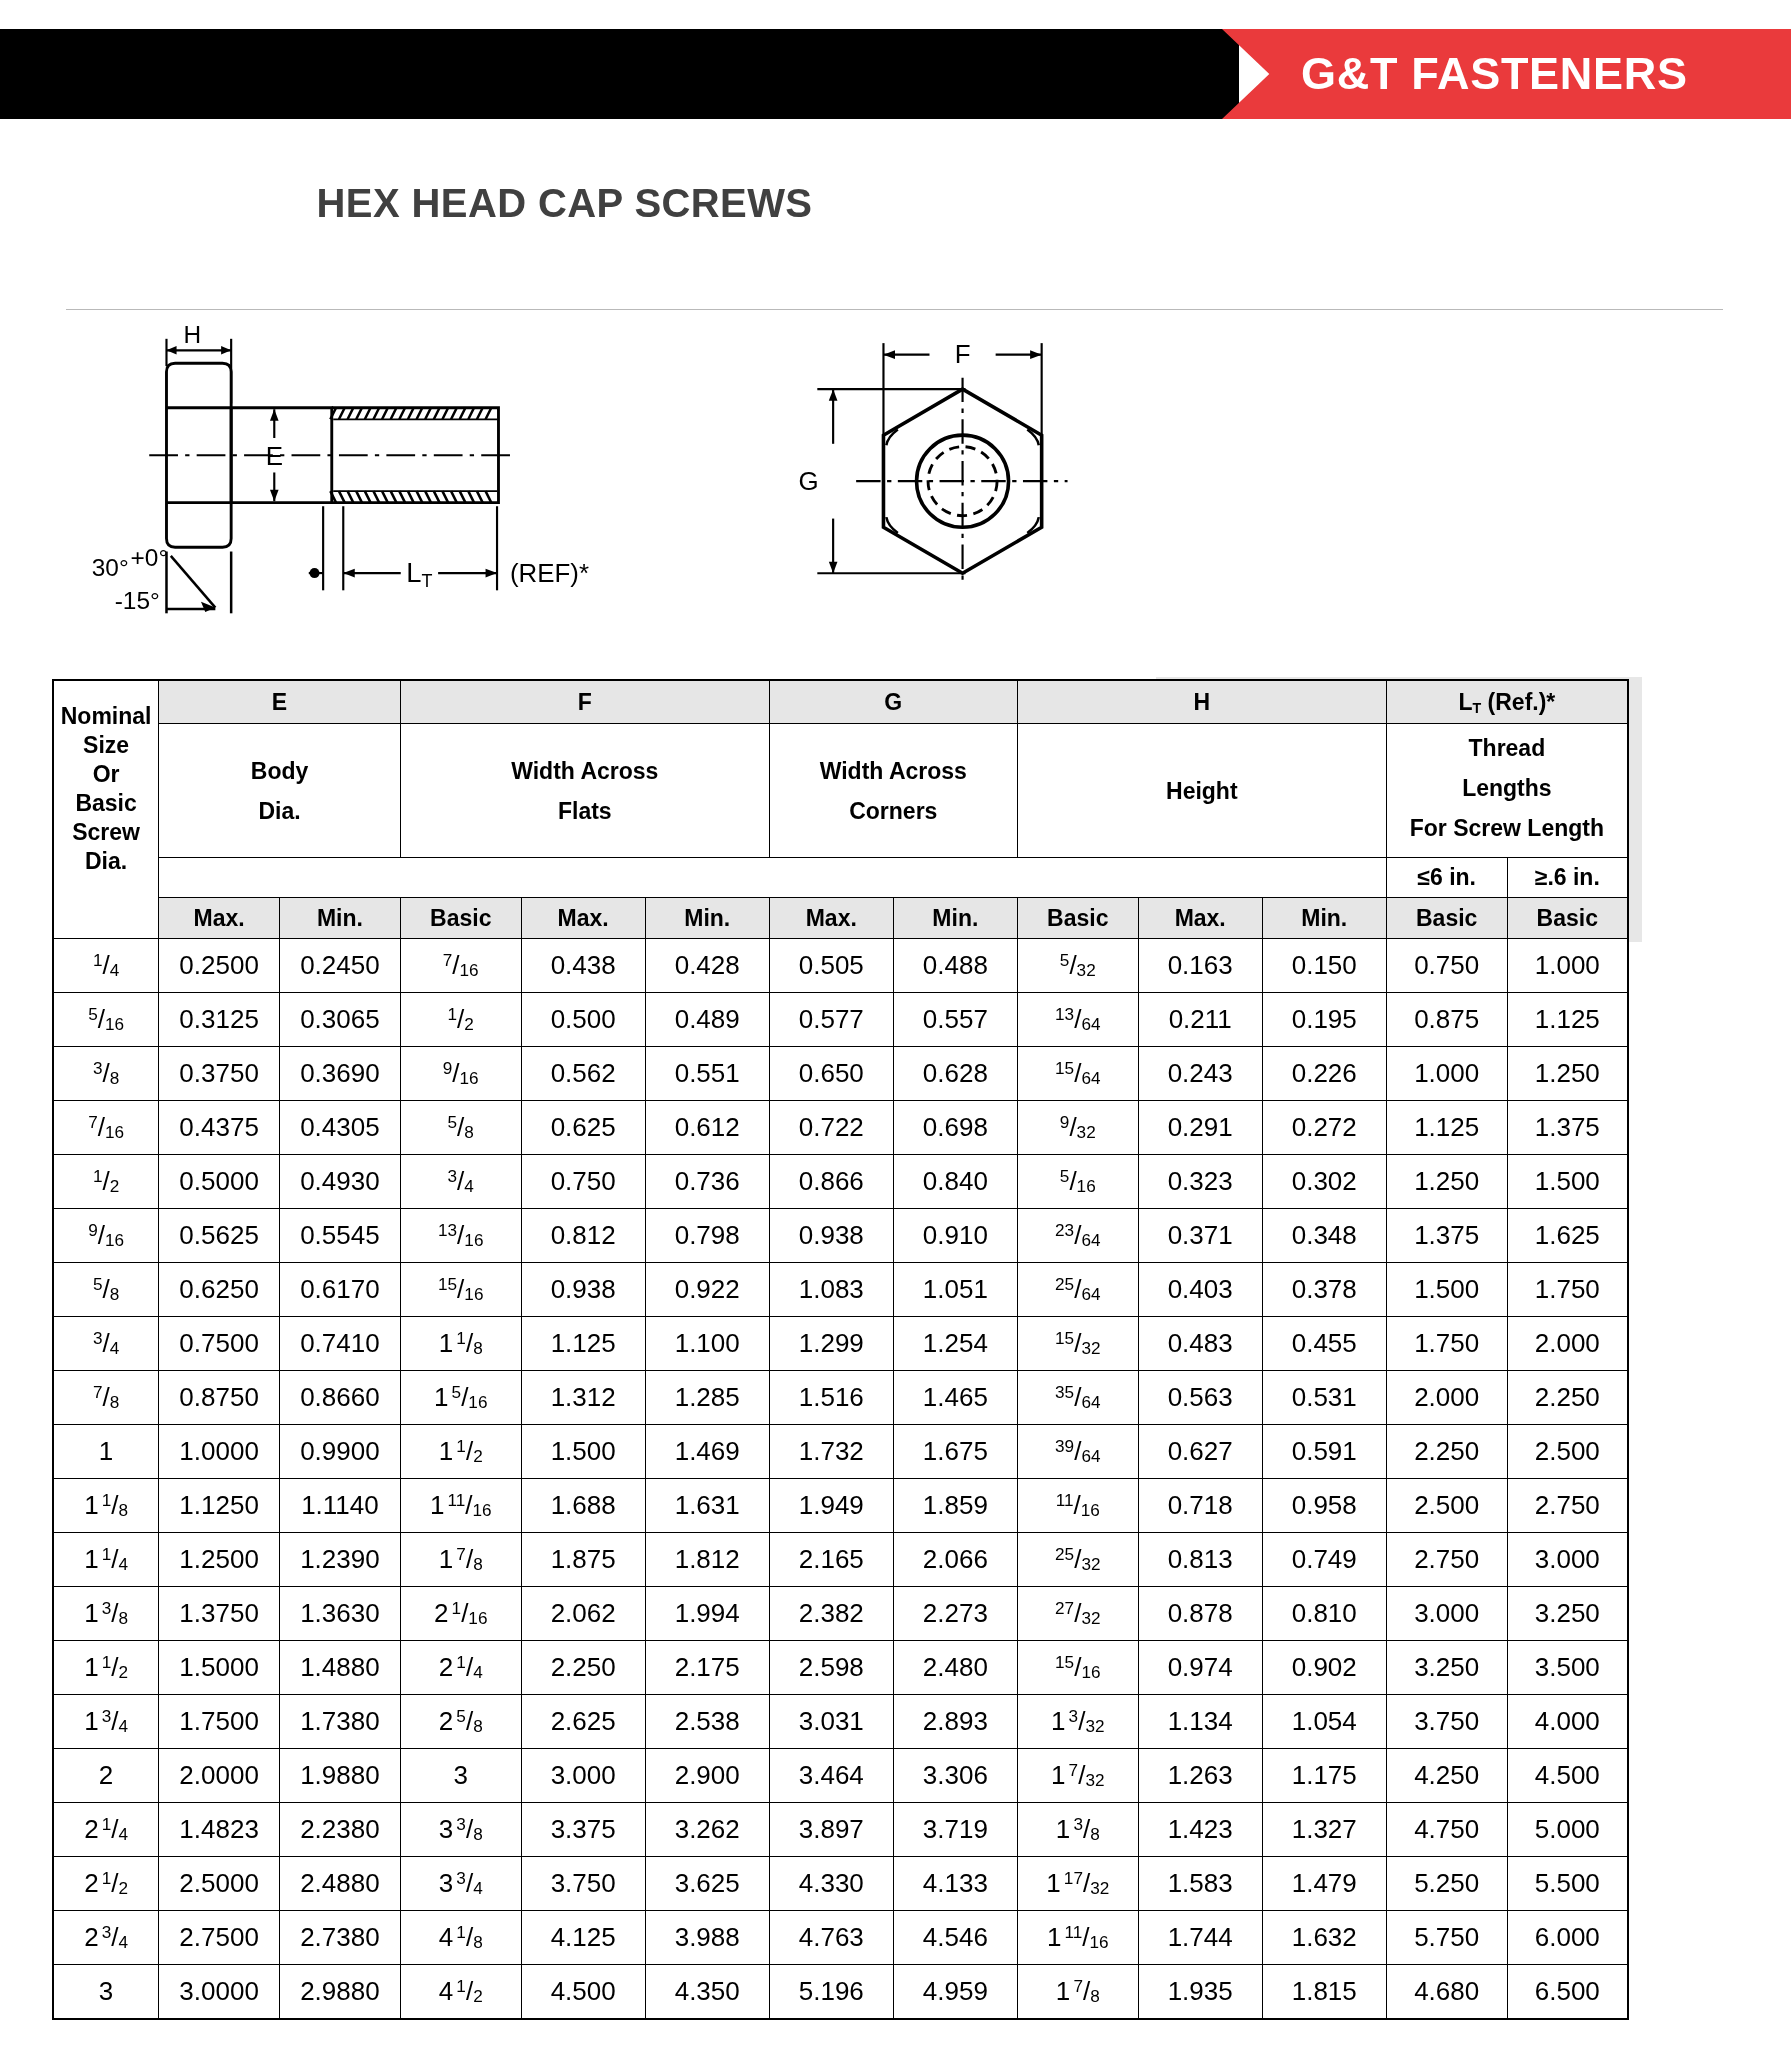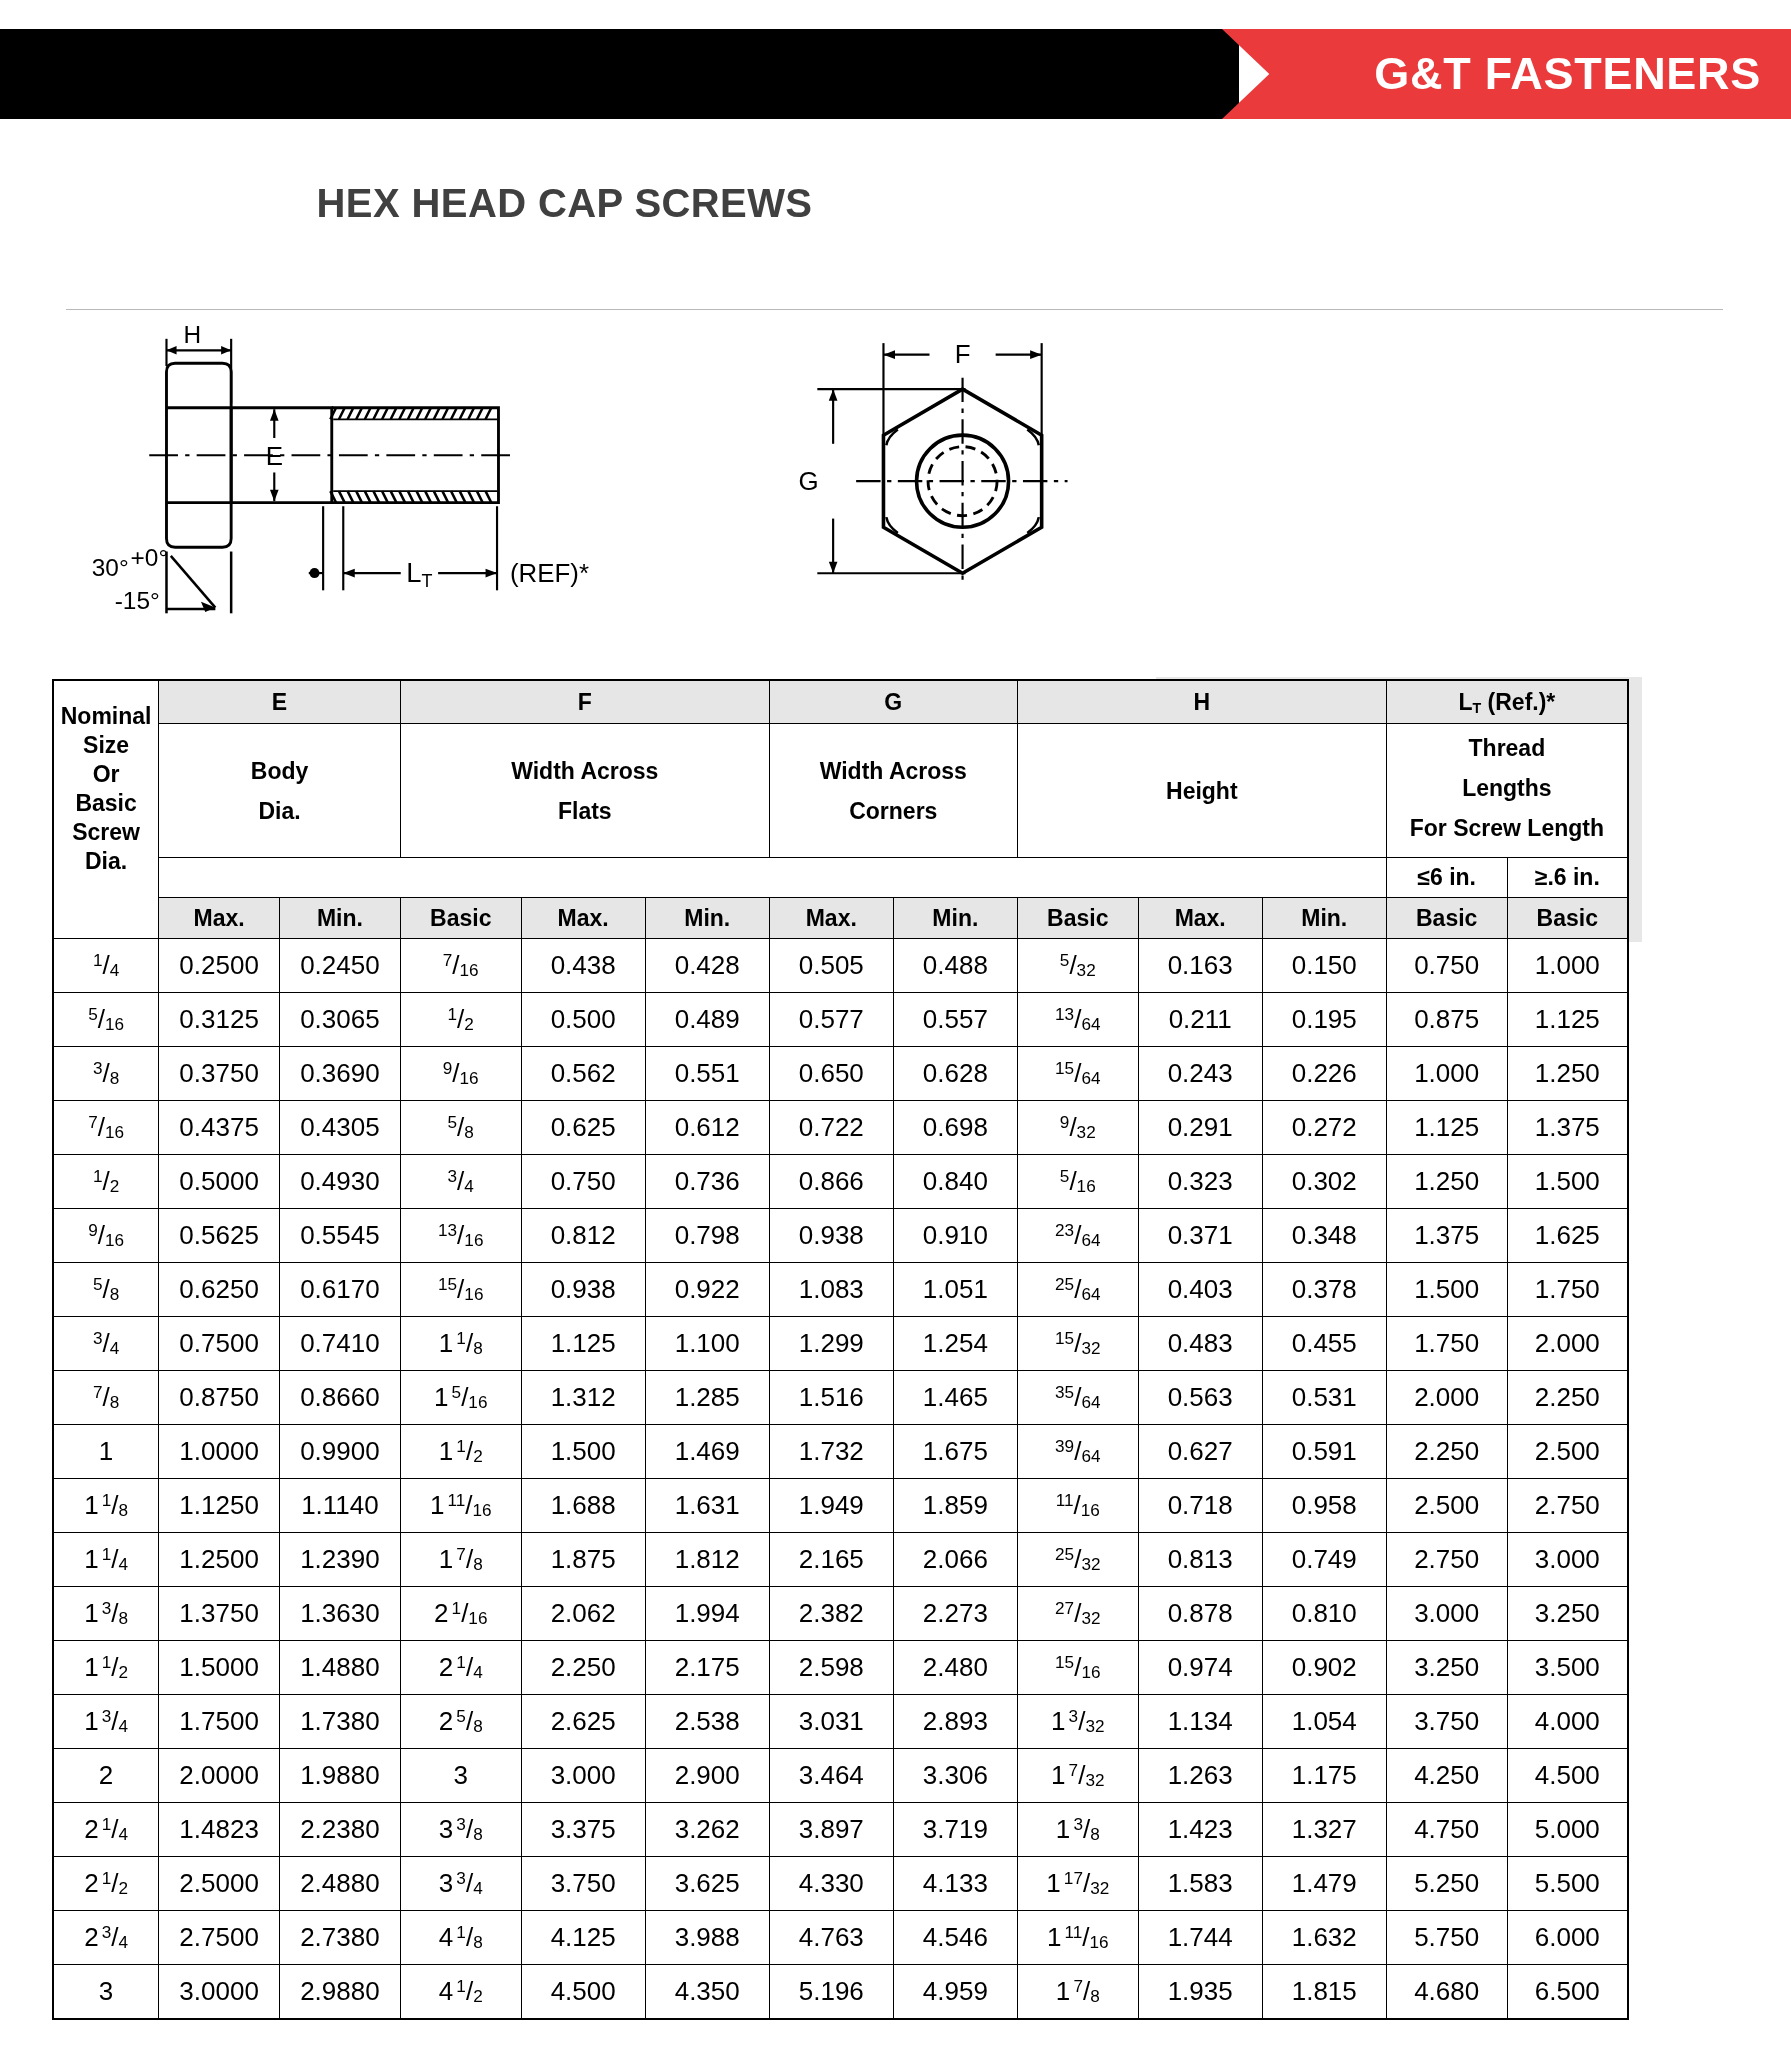--- a/index.html
+++ b/index.html
@@ -51,21 +51,21 @@
     position: absolute;
     left: 1301px;
     top: 29px;
     width: 460px;
     height: 90px;
     line-height: 90px;
     color: #ffffff;
     font-size: 45px;
     font-weight: bold;
     letter-spacing: 0.7px;
-    text-align: right;
+    text-align: left;
     z-index: 4;
   }
 
   
   .page-title {
     position: absolute;
     left: 0;
     top: 181px;
     width: 1129px;
     text-align: center;

